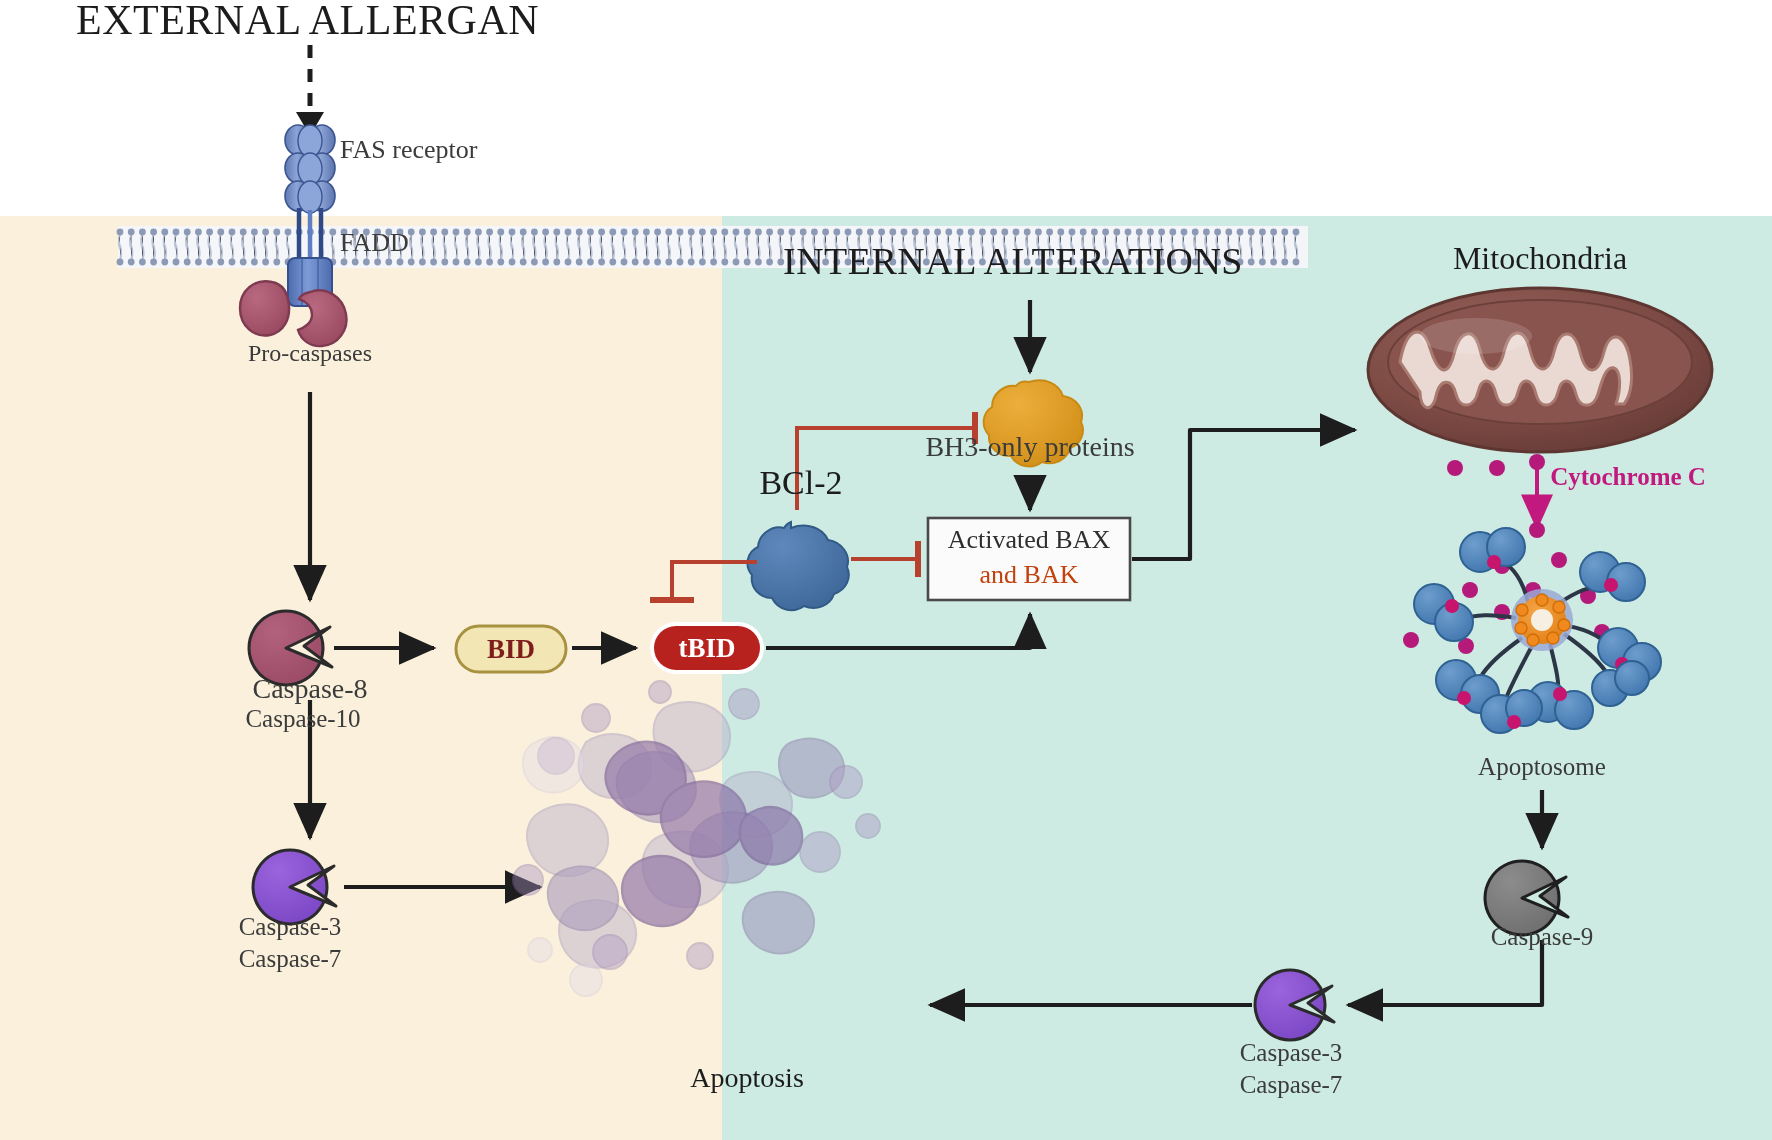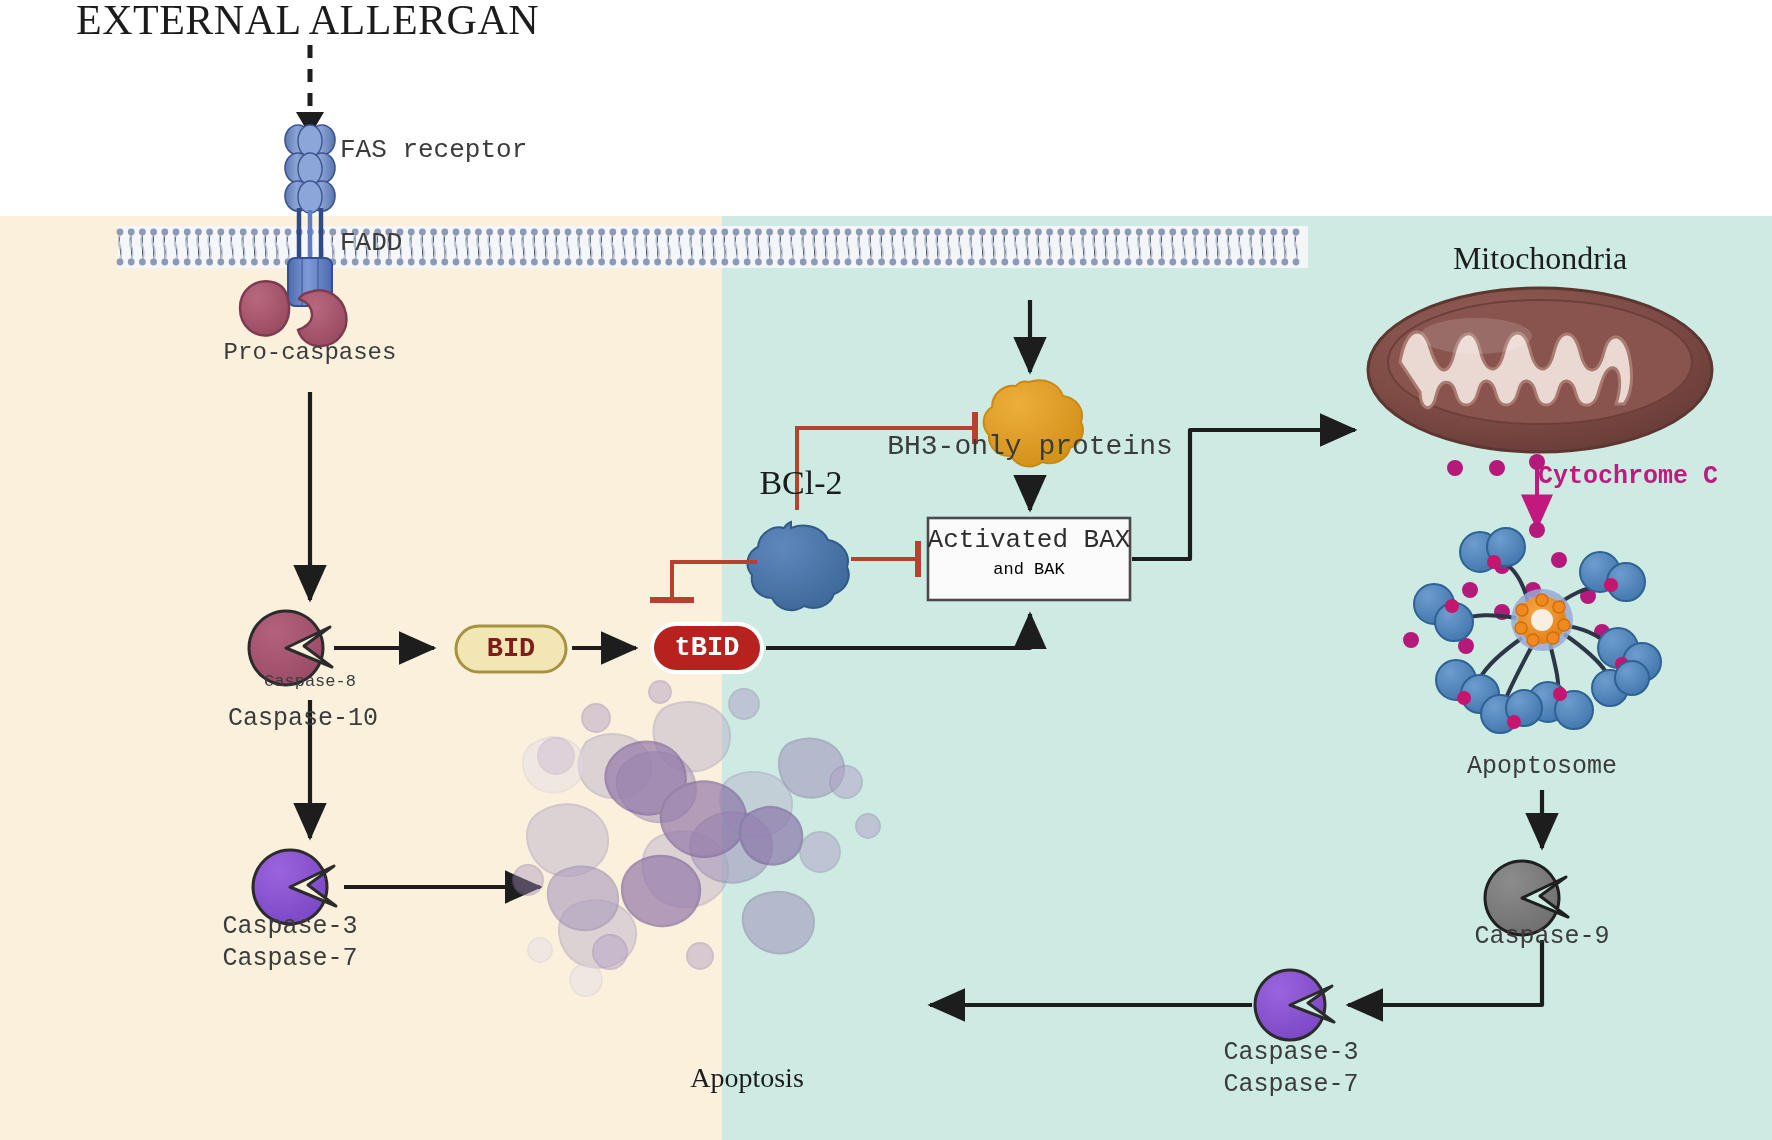--- a/index.html
+++ b/index.html
@@ -1,19 +1,19 @@
 <!DOCTYPE html>
 <html><head>
 <meta charset="utf-8">
 <style>
   html,body{margin:0;padding:0;background:#fff;}
   body{font-family:"Liberation Sans",sans-serif;}
   #stage{position:relative;width:1772px;height:1140px;overflow:hidden;background:#ffffff;}
   #stage svg{position:absolute;left:0;top:0;}
-  .lbl{position:absolute;color:#3b3b3b;font-family:Liberation Mono, monospace;white-space:pre;line-height:1.18;}
+  .lbl{position:absolute;color:#3b3b3b;font-family:Liberation Serif, serif;white-space:pre;line-height:1.18;}
   .lbl-serif{position:absolute;color:#1c1c1c;font-family:"Liberation Serif",serif;white-space:pre;line-height:1.15;}
   .ctr{text-align:center;transform:translateX(-50%);}
 </style>
 </head>
 <body>
 
 <div id="stage">
 
   <svg width="1772" height="1140" viewBox="0 0 1772 1140">
     <defs>
@@ -771,43 +771,44 @@
         <path d="M1290,1005 m0,-35 a35,35 0 1,0 0.01,0 z" fill="url(#gC37)" stroke="#2b2b2b" stroke-width="3"></path>
         <path d="M1290,1005 L1332,986 L1308,1003 L1334,1022 z" fill="#cdebe2" stroke="#2b2b2b" stroke-width="3" stroke-linejoin="round"></path>
       </g>
 
       <path d="M1252,1005 L930,1005" stroke="#1d1d1d" stroke-width="4.2" fill="none" marker-end="url(#ar)"></path>
     </g>
   </svg>
 
   <div class="lbl-serif" style="left:76px;top:-4px;font-size:42px;letter-spacing:0.5px;">EXTERNAL ALLERGAN</div>
 
+  <div class="lbl-serif" style="left:783px;top:240px;font-size:38px;letter-spacing:0.5px;">INTERNAL ALTERATIONS</div>
 
   <div class="lbl" style="left:340px;top:135px;font-size:26px;">FAS receptor</div>
 
   <div class="lbl" style="left:340px;top:228px;font-size:26px;">FADD</div>
 
   <div class="lbl ctr" style="left:310px;top:339px;font-size:24px;">Pro-caspases</div>
 
-  <div class="lbl ctr" style="left:310px;top:672px;font-size:17px;">Caspase-8</div>
+  <div class="lbl ctr" style="left:310px;top:672px;font-size:28px;">Caspase-8</div>
   <div class="lbl ctr" style="left:303px;top:704px;font-size:25px;">Caspase-10</div>
 
   <div class="lbl ctr" style="left:511px;top:634px;font-size:27px;color:#7f1d1d;font-weight:600;">BID</div>
 
   <div class="lbl ctr" style="left:707px;top:633px;font-size:27px;color:#ffffff;font-weight:600;">tBID</div>
 
   <div class="lbl ctr" style="left:290px;top:912px;font-size:25px;">Caspase-3</div>
   <div class="lbl ctr" style="left:290px;top:944px;font-size:25px;">Caspase-7</div>
 
   <div class="lbl ctr" style="left:1030px;top:430px;font-size:28px;">BH3-only proteins</div>
 
   <div class="lbl-serif ctr" style="left:801px;top:463px;font-size:34px;">BCl-2</div>
 
   <div class="lbl ctr" style="left:1029px;top:525px;font-size:26px;color:#2e2e2e;">Activated BAX</div>
-  <div class="lbl ctr" style="left:1029px;top:560px;font-size:17px;color:#000000;">and BAK</div>
+  <div class="lbl ctr" style="left:1029px;top:560px;font-size:26px;color:#c2410c;">and BAK</div>
 
   <div class="lbl-serif ctr" style="left:1540px;top:240px;font-size:32px;">Mitochondria</div>
 
   <div class="lbl ctr" style="left:1592px;top:462px;font-size:25px;color:#c2197f;font-weight:bold;margin-left:36px;">Cytochrome C</div>
 
   <div class="lbl ctr" style="left:1542px;top:752px;font-size:25px;">Apoptosome</div>
 
   <div class="lbl ctr" style="left:1542px;top:922px;font-size:25px;">Caspase-9</div>
 
   <div class="lbl ctr" style="left:1291px;top:1038px;font-size:25px;">Caspase-3</div>

